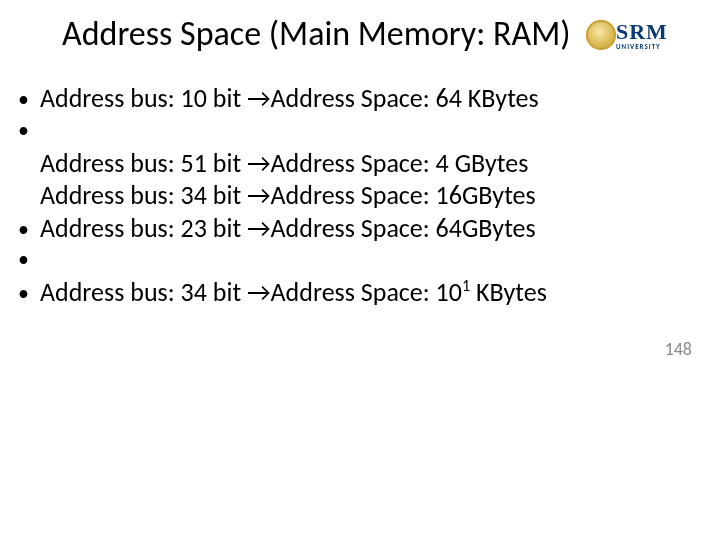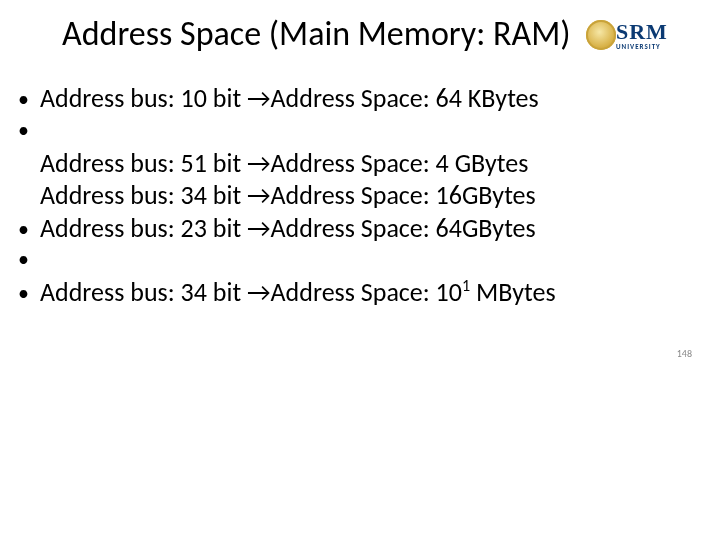--- a/index.html
+++ b/index.html
@@ -97,21 +97,21 @@
   }
   .sup {
     font-size: 0.62em;
     vertical-align: super;
     line-height: 0;
   }
   .pagenum {
     position: absolute;
     right: 28px;
     bottom: 20px;
-    font-size: 10px;
+    font-size: 18px;
     color: #8a8a8a;
   }
 </style>
 </head>
 <body>
 
 <div class="slide">
 
   <div class="title">Address Space (Main Memory: RAM)</div>
 
@@ -149,20 +149,20 @@
       <span class="bullet">•</span>
       <span class="txt">Address bus: 23 bit →Address Space: 64GBytes</span>
     </div>
 
     <div class="line">
       <span class="bullet">•</span>
     </div>
 
     <div class="line">
       <span class="bullet">•</span>
-      <span class="txt"><span>Address bus: 34 bit →Address Space: 10</span><span class="sup">1</span><span> MBytes</span></span>
+      <span class="txt"><span>Address bus: 34 bit →Address Space: 10</span><span class="sup">1</span><span> KBytes</span></span>
     </div>
 
   </div>
 
   <div class="pagenum">148</div>
 
 </div>
 
 </body></html>

